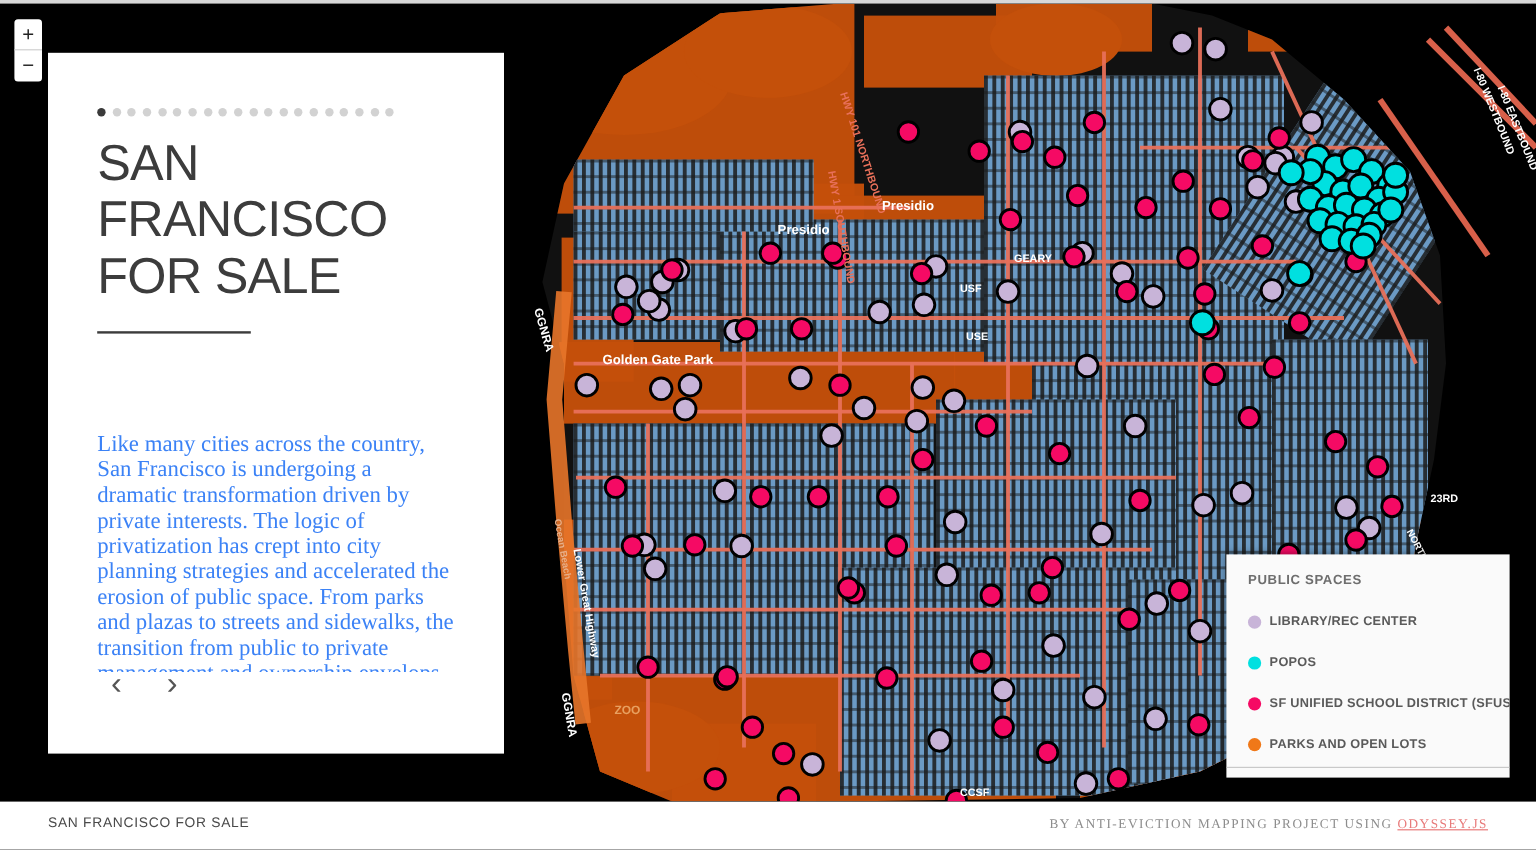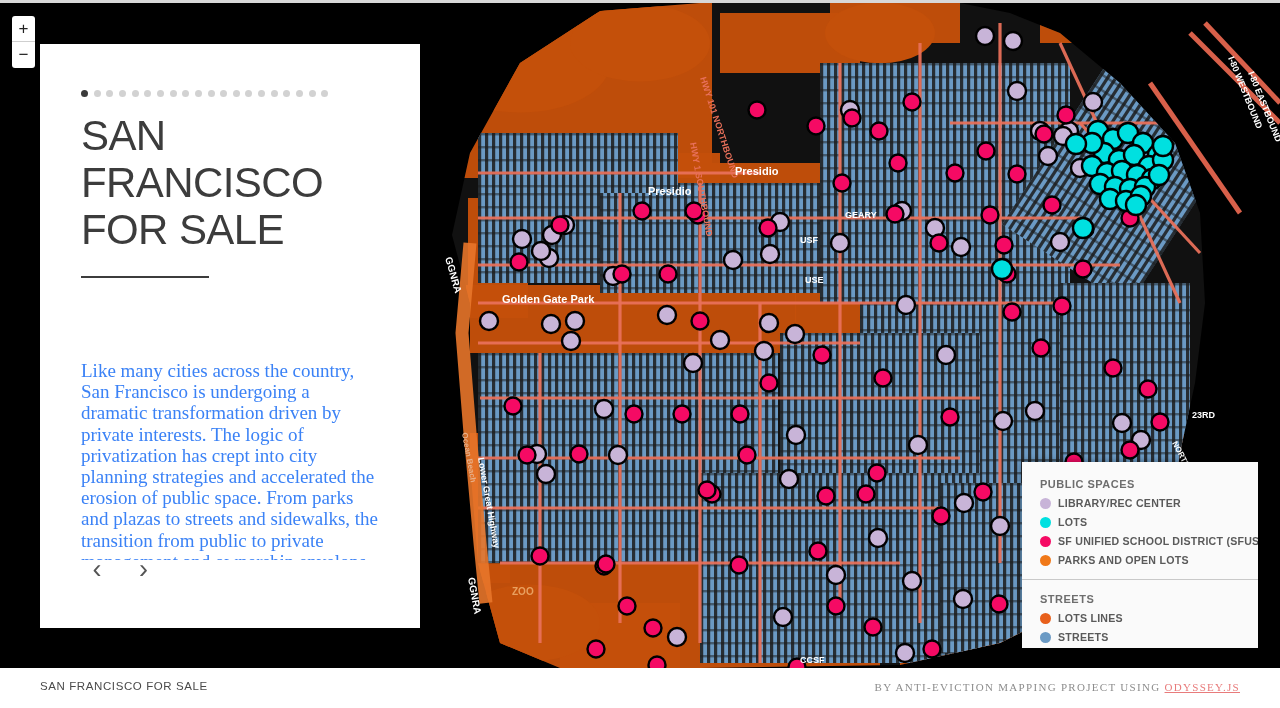--- a/index.html
+++ b/index.html
@@ -46,21 +46,21 @@
 
   .arrows { position:absolute; left:36px; top:505px; }
   .arrow { display:inline-block; width:42px; height:42px; line-height:40px; text-align:center;
            font-size:27px; color:#555; cursor:pointer; user-select:none; }
 
   
   .legend { position:absolute; left:1022px; top:462px; width:236px; height:186px;
             background:#fafafa; z-index:45; padding:16px 18px 0 18px;
             box-shadow:0 0 7px rgba(0,0,0,.45); overflow:hidden; }
   .lg-title { font-size:11px; font-weight:bold; color:#6e6e6e; letter-spacing:.5px; }
-  .lg-row { display:flex; align-items:center; margin-top:7px; }
+  .lg-row { display:flex; align-items:center; margin-top:22px; }
   .sw { width:11px; height:11px; border-radius:50%; margin-right:7px; flex:none; }
   .lg-label { font-size:10.6px; font-weight:bold; color:#5a5a5a; letter-spacing:.25px; white-space:nowrap; }
   .lg-div { height:1px; background:#c9c9c9; margin:13px -18px 13px -18px; }
 
   
   .footer { position:absolute; left:0; bottom:0; width:1280px; height:40px;
             background:#fff; z-index:50; }
   .ft-left { position:absolute; left:40px; top:12px; font-size:11.5px;
              color:#4a4a4a; letter-spacing:.6px; }
   .ft-right { position:absolute; right:40px; top:13px; font-family:"Liberation Serif",serif;
@@ -894,21 +894,21 @@
   </div>
 
   <div class="legend" id="legend">
       <div class="lg-title">PUBLIC SPACES</div>
       <div class="lg-row">
         <span class="sw" style="background: rgb(200, 180, 216);"></span>
         <span class="lg-label">LIBRARY/REC CENTER</span>
       </div>
       <div class="lg-row">
         <span class="sw" style="background: rgb(0, 224, 224);"></span>
-        <span class="lg-label">LOTS</span>
+        <span class="lg-label">POPOS</span>
       </div>
       <div class="lg-row">
         <span class="sw" style="background: rgb(245, 10, 100);"></span>
         <span class="lg-label">SF UNIFIED SCHOOL DISTRICT (SFUSD)</span>
       </div>
       <div class="lg-row">
         <span class="sw" style="background: rgb(240, 120, 24);"></span>
         <span class="lg-label">PARKS AND OPEN LOTS</span>
       </div>
       <div class="lg-div"></div>

